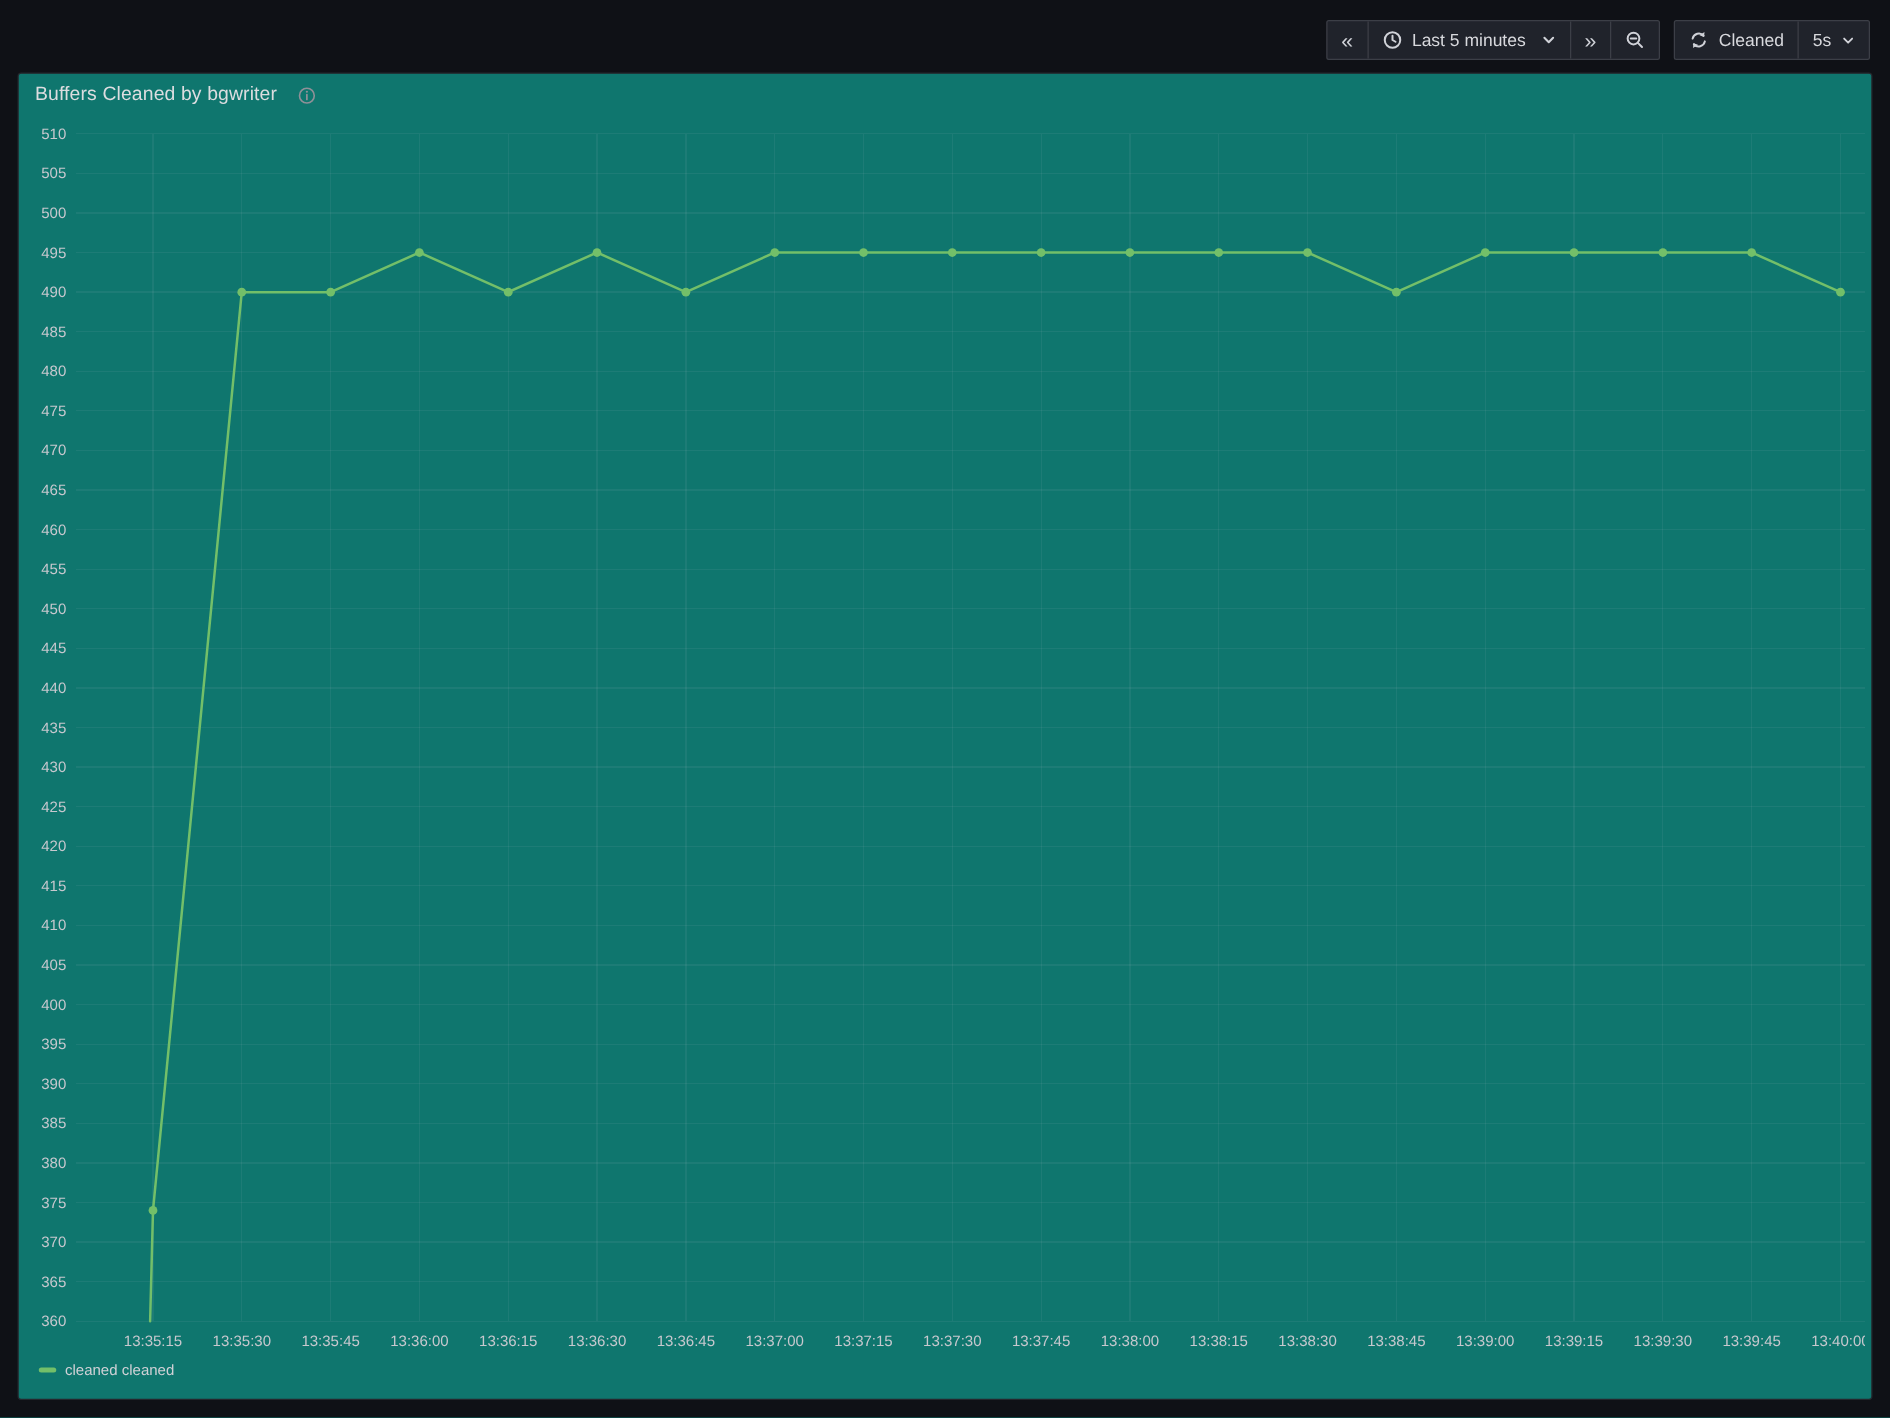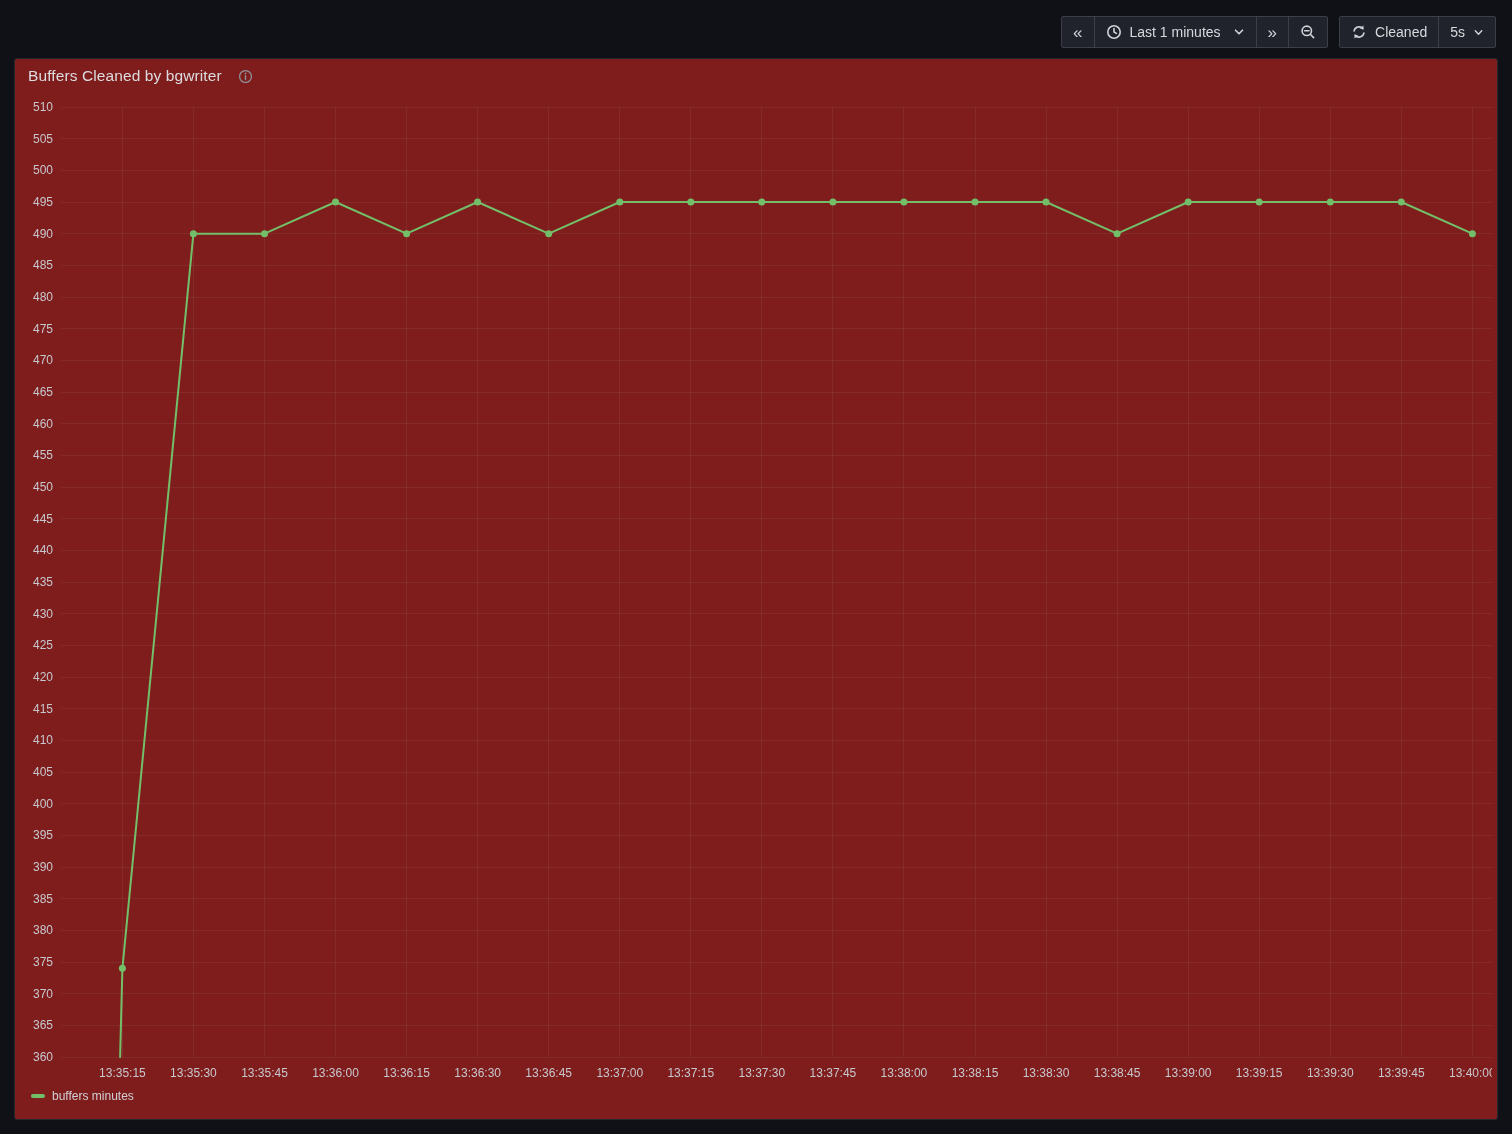--- a/index.html
+++ b/index.html
@@ -30,21 +30,21 @@
     font-family:inherit; cursor:pointer; white-space:nowrap;
   }
   .tb-btn:first-child { border-left:none; }
   .tb-btn .glyph { font-size:17px; line-height:1; color:#d0d2d8; font-weight:400; }
   .tb-btn svg { display:block; }
   .icon-stroke { stroke:#d0d2d8; stroke-width:1.6; fill:none; stroke-linecap:round; stroke-linejoin:round; }
 
   
   .panel {
     position:absolute; left:14px; top:58px; width:1484px; height:1062px;
-    background:#7f1d1d; border:1px solid #25282e; border-radius:3px;
+    background:#0f766e; border:1px solid #25282e; border-radius:3px;
     overflow:hidden;
   }
   .panel-header {
     position:absolute; left:13px; top:5px; height:24px;
     display:flex; align-items:center; gap:16px; z-index:2; cursor:pointer;
   }
   .panel-title { font-size:15.5px; font-weight:500; color:#dcdde0; letter-spacing:.1px; }
   .info-icon { display:flex; align-items:center; }
 
   .chart-svg { position:absolute; left:0; top:0; }
@@ -65,21 +65,21 @@
     <button class="tb-btn">
       <span class="glyph">«</span>
     </button>
     <button class="tb-btn">
       <span>
         <svg width="16" height="16" viewBox="0 0 16 16" class="icon-stroke">
           <circle cx="8" cy="8" r="6.2"></circle>
             <path d="M8 4.6 V8 L10.4 9.4"></path>
         </svg>
       </span>
-      <span>Last 1 minutes</span>
+      <span>Last 5 minutes</span>
       <span style="margin-left:4px">
         <svg width="12" height="12" viewBox="0 0 12 12" class="icon-stroke">
             <path d="M2.5 4.2 L6 7.8 L9.5 4.2"></path>
           </svg>
       </span>
     </button>
     <button class="tb-btn">
       <span class="glyph">»</span>
     </button>
     <button class="tb-btn">
@@ -258,15 +258,15 @@
         <circle cx="1173.2" cy="143.0" r="3.5" fill="#73BF69"></circle>
         <circle cx="1244.2" cy="143.0" r="3.5" fill="#73BF69"></circle>
         <circle cx="1315.3" cy="143.0" r="3.5" fill="#73BF69"></circle>
         <circle cx="1386.3" cy="143.0" r="3.5" fill="#73BF69"></circle>
         <circle cx="1457.4" cy="174.7" r="3.5" fill="#73BF69"></circle>
       </g>
     </svg>
 
   <div class="legend">
     <span class="legend-dash" style="background: rgb(115, 191, 105);"></span>
-    <span>buffers minutes</span>
+    <span>cleaned cleaned</span>
   </div>
 </div>
 
 </body></html>

